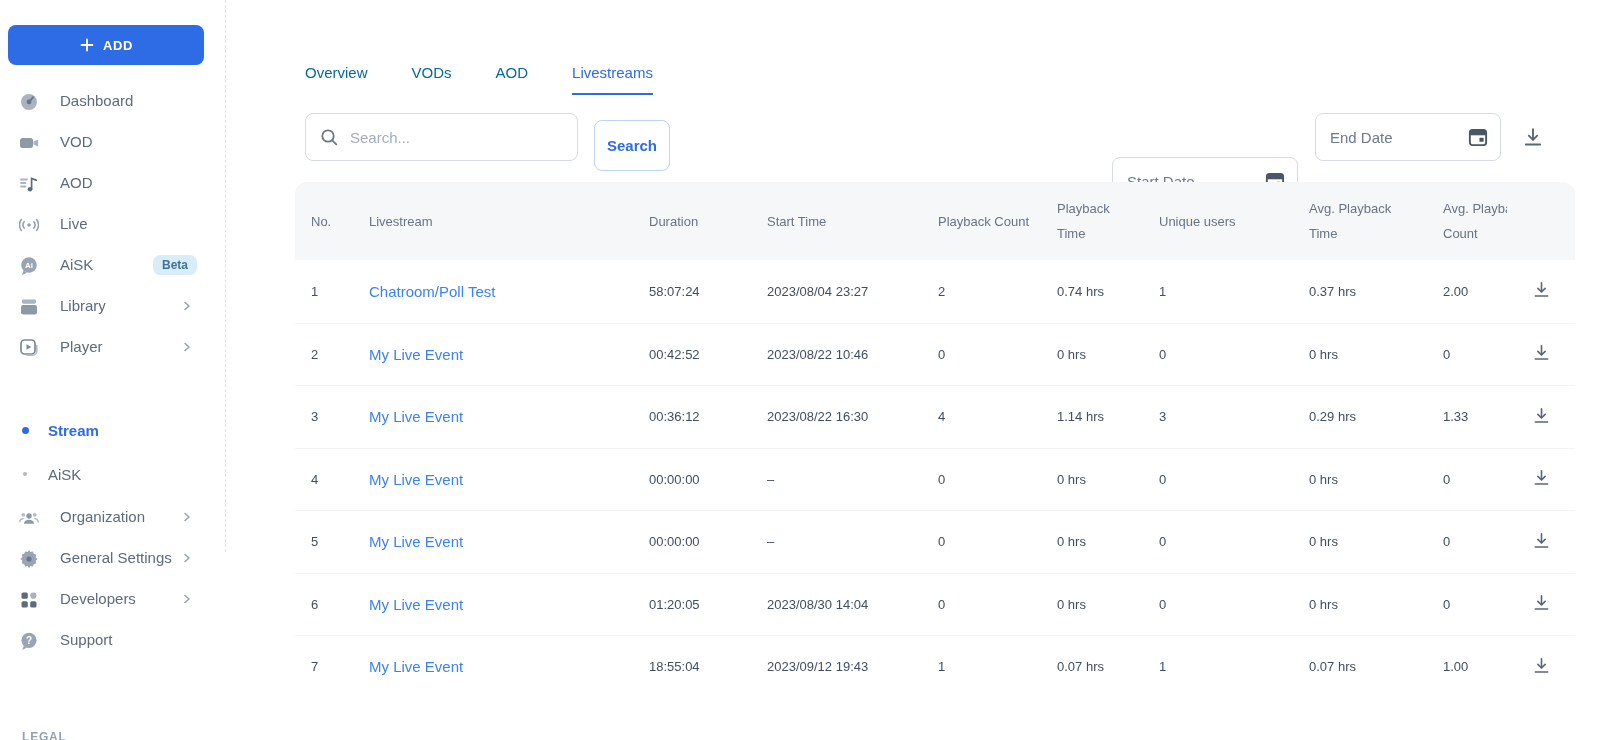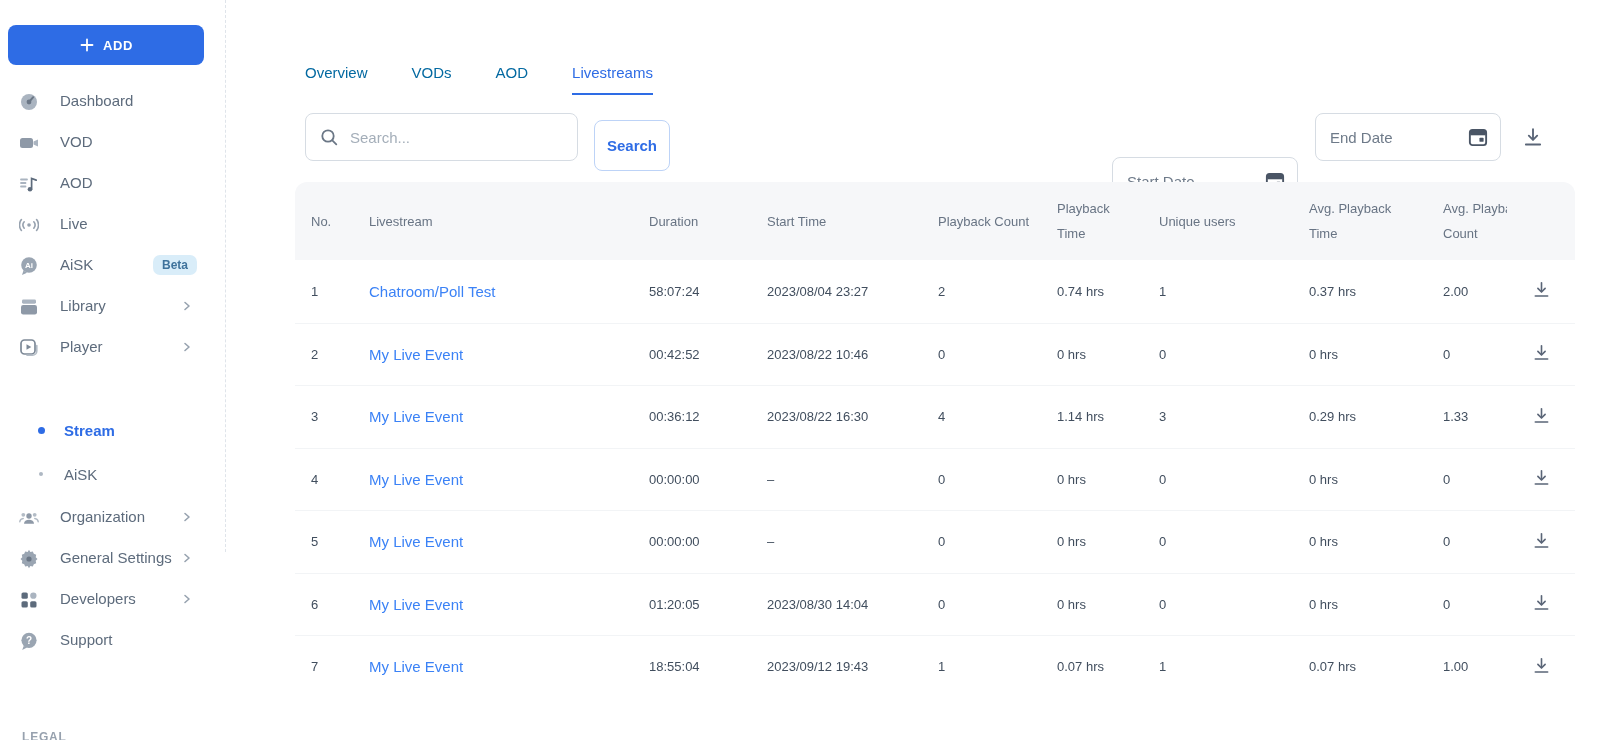--- a/index.html
+++ b/index.html
@@ -19,21 +19,21 @@
 
   
   .sidebar{position:absolute;left:0;top:0;width:226px;height:552px;background:#fff;
     border-right:1px dashed #dfe4ea;padding-left:40px;}
   .add-btn{position:absolute;left:8px;top:25px;width:196px;height:40px;border:none;
     background:var(--brand);color:#fff;border-radius:8px;font-size:13px;font-weight:700;
     letter-spacing:.6px;cursor:pointer;display:flex;align-items:center;justify-content:center;
     gap:8px;font-family:"Liberation Sans",sans-serif;}
   .add-btn .plus{display:inline-flex;width:16px;height:16px;}
   .nav-top{position:absolute;top:80px;left:0;width:215px;}
-  .nav-sub{position:absolute;top:408px;left:16px;width:215px;}
+  .nav-sub{position:absolute;top:408px;left:0;width:215px;}
   .nav-bottom{position:absolute;top:496px;left:0;width:215px;}
   .nav-item{height:41px;display:flex;align-items:center;padding-left:18px;cursor:pointer;
     border-radius:10px;gap:8px;}
   .nav-item.active{background:var(--active-item-bg);height:42px;}
   .nav-icon{width:22px;height:22px;display:inline-flex;align-items:flex-end;justify-content:center;flex:0 0 22px;}
   .nav-icon svg{width:20px;height:20px;}
   .nav-label{margin-left:12px;font-size:15px;color:var(--text-gray);}
   .nav-item.active .nav-label{color:var(--brand);font-weight:700;}
   .nav-badge{margin-left:auto;margin-right:18px;background:var(--beta-bg);color:var(--beta-text);
     font-size:12px;font-weight:700;padding:3px 9px;border-radius:7px;}

